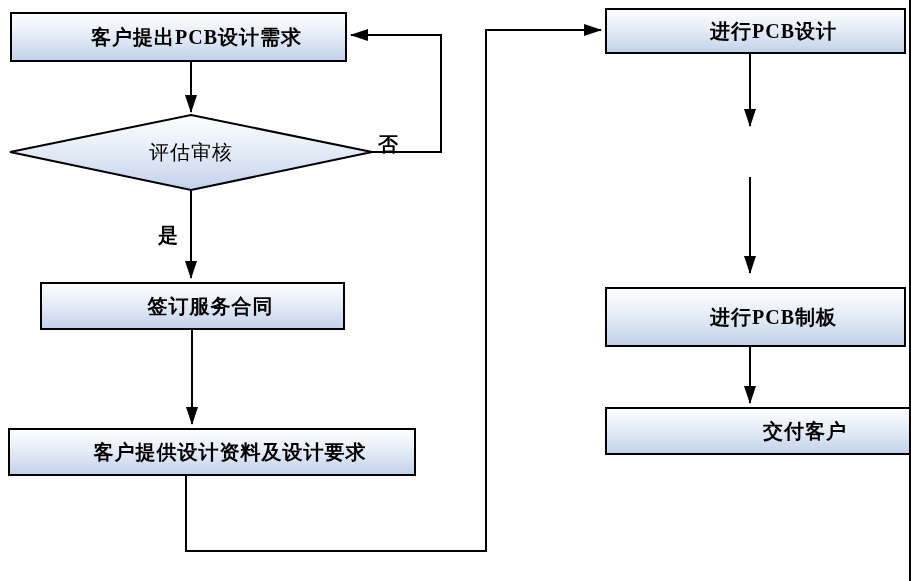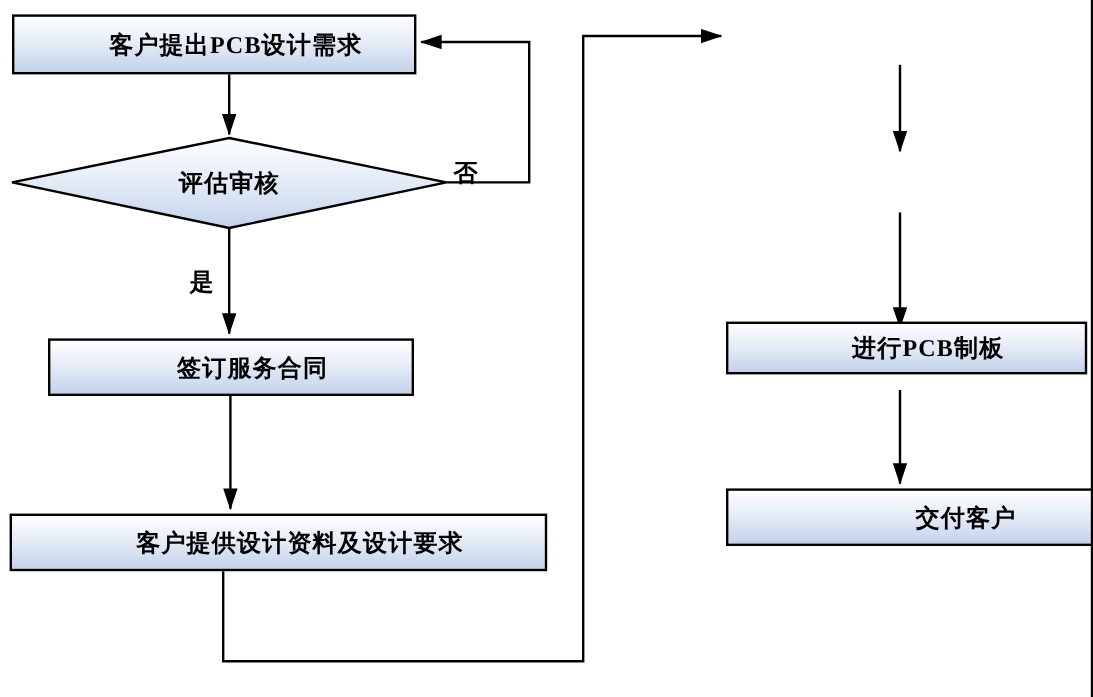--- a/index.html
+++ b/index.html
@@ -37,21 +37,21 @@
     font-size: 20px;
     color: #000000;
   }
   .diamond-label {
     position: absolute;
     left: 10px; top: 115px;
     width: 362px; height: 75px;
     display: flex;
     align-items: center;
     justify-content: center;
-    font-weight: bold;
+    font-weight: normal;
     font-size: 20px;
     color: #000000;
     letter-spacing: 1px;
   }
   .right-edge {
     position: absolute;
     right: 0; top: 0;
     width: 2px; height: 581px;
     background: #000000;
   }
@@ -101,27 +101,30 @@
   </div>
 
   <div class="edge-label" style="left:378px; top:131px;">否</div>
 
   <div class="edge-label" style="left:158px; top:222px;">是</div>
 
   <div class="box" style="left:40px; top:282px; width:305px; height:48px;">
     <span>签订服务合同</span>
   </div>
 
-  <div class="box" style="left:8px; top:428px; width:448px; height:48px;text-align:right;">
+  <div class="box" style="left:8px; top:428px; width:408px; height:48px;text-align:right;">
     <span>客户提供设计资料及设计要求</span>
   </div>
 
+  <div class="box" style="left:605px; top:8px; width:301px; height:46px;">
+    <span>进行PCB设计</span>
+  </div>
 
 
-  <div class="box" style="left:605px; top:268px; width:301px; height:44px;">
+  <div class="box" style="left:605px; top:287px; width:301px; height:60px;">
     <span>进行PCB制板</span>
   </div>
 
   <div class="box" style="left:605px; top:407px; width:364px; height:48px;">
     <span>交付客户</span>
   </div>
 
   <div class="right-edge"></div>
 
 </div>

